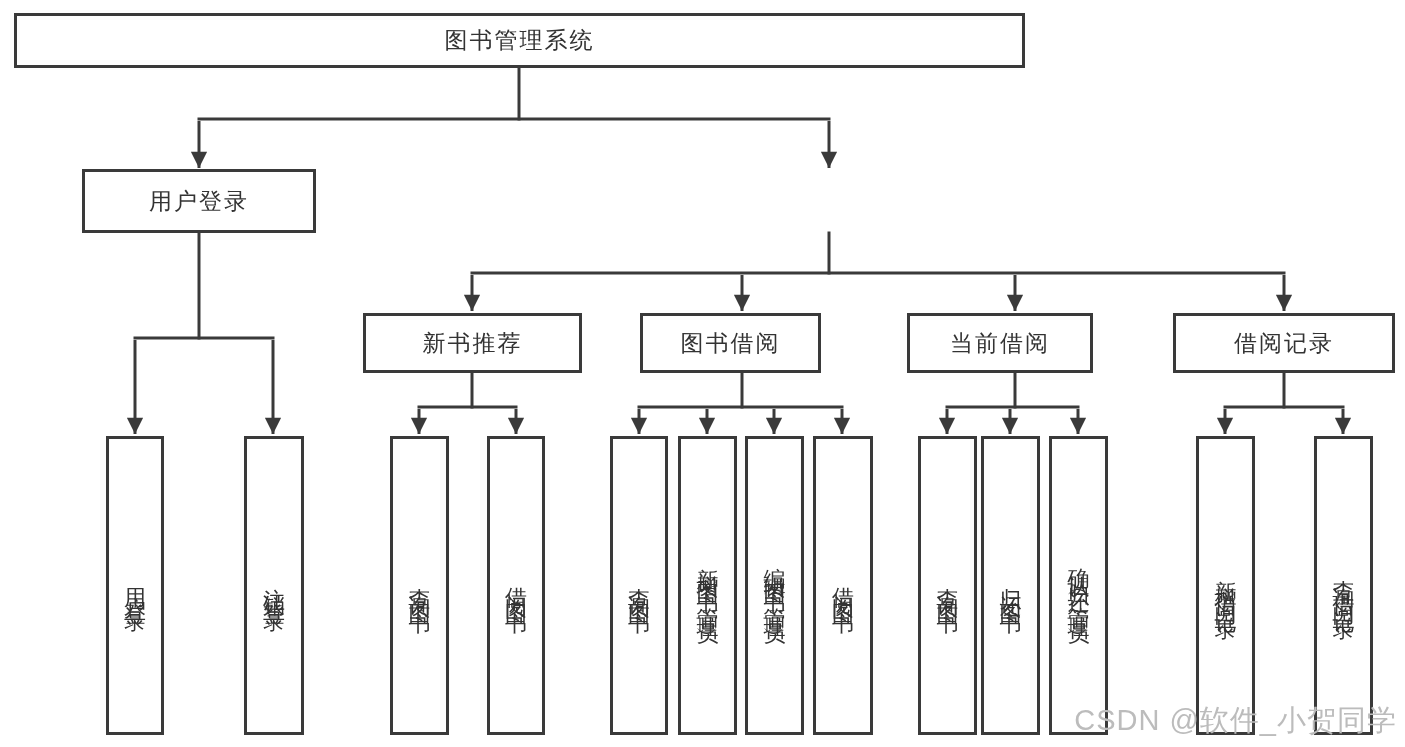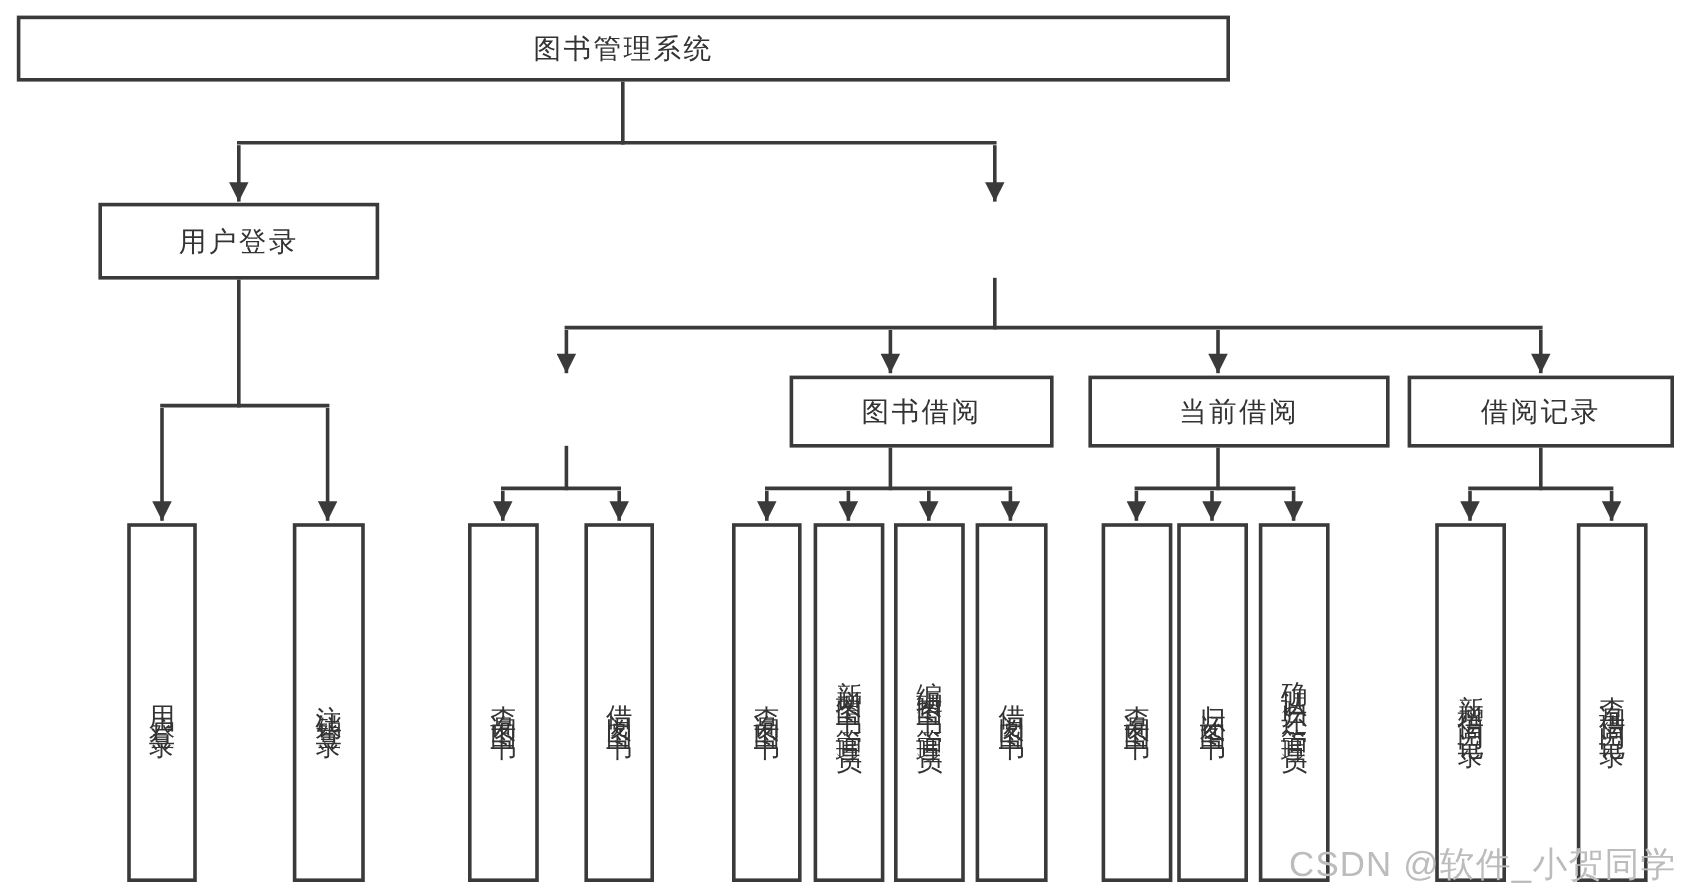--- a/index.html
+++ b/index.html
@@ -117,24 +117,27 @@
     <span>用户登录</span>
   </div>
 
   <div class="box leaf" style="left:106px;top:436px;width:58px;height:299px">
     <span>用户登录</span>
   </div>
   <div class="box leaf" style="left:244px;top:436px;width:60px;height:299px">
     <span>注销登录</span>
   </div>
 
-  <div class="box hbox" style="left:658px;top:313px;width:220px;height:60px">
+  <div class="box hbox" style="left:363px;top:313px;width:219px;height:60px">
+    <span>新书推荐</span>
+  </div>
+  <div class="box hbox" style="left:640px;top:313px;width:181px;height:60px">
     <span>图书借阅</span>
   </div>
-  <div class="box hbox" style="left:907px;top:313px;width:251px;height:60px">
+  <div class="box hbox" style="left:907px;top:313px;width:186px;height:60px">
     <span>当前借阅</span>
   </div>
   <div class="box hbox" style="left:1173px;top:313px;width:222px;height:60px">
     <span>借阅记录</span>
   </div>
 
   <div class="box leaf" style="left:390px;top:436px;width:59px;height:299px">
     <span>查询图书</span>
   </div>
   <div class="box leaf" style="left:487px;top:436px;width:58px;height:299px">

